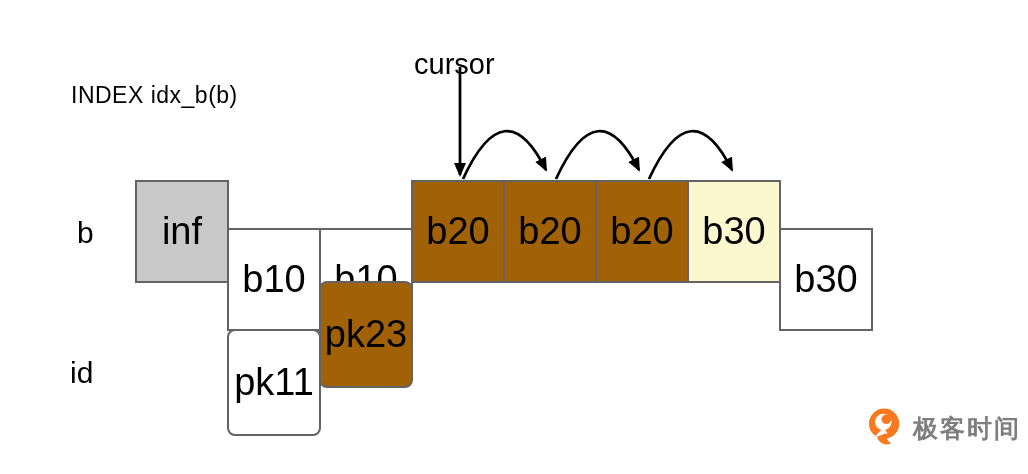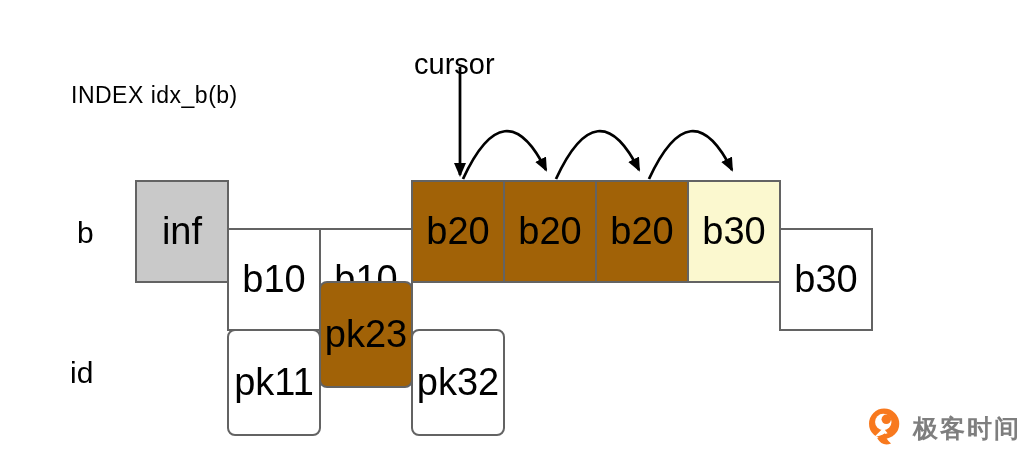--- a/index.html
+++ b/index.html
@@ -90,21 +90,20 @@
     <div class="cell" data-color="cyan">b20</div>
     <div class="cell" data-color="cyan">b20</div>
     <div class="cell" data-color="cyan">b20</div>
     <div class="cell" data-color="yellow">b30</div>
     <div class="cell" data-color="white">b30</div>
   </div>
 
   <div class="row row-id">
     <div class="cell" data-color="white">pk11</div>
     <div class="cell" data-color="cyan">pk23</div>
-    <div class="cell" data-color="white">pk32</div>
   </div>
 
   <div class="logo">
     <svg class="logo-icon" viewBox="0 0 44 50">
       <circle cx="21" cy="20" r="17.5" fill="#f8791e"></circle>
       <circle cx="20" cy="18" r="9.5" fill="#ffffff"></circle>
       <circle cx="23.5" cy="15" r="5.5" fill="#f8791e"></circle>
       <path d="M20 25 L9 36 L25 31 Z" fill="#ffffff"></path>
       <path d="M13 37 Q19 47 29 43 Q23 38 22 31 Z" fill="#f8791e"></path>
     </svg>

